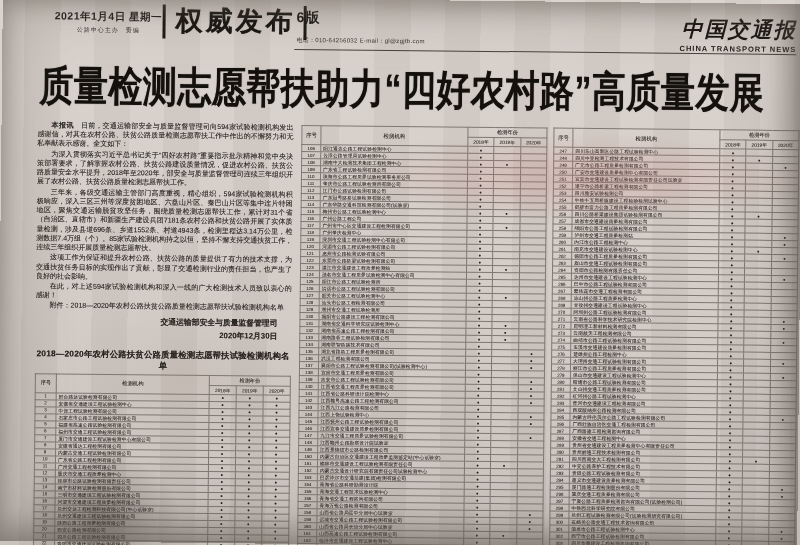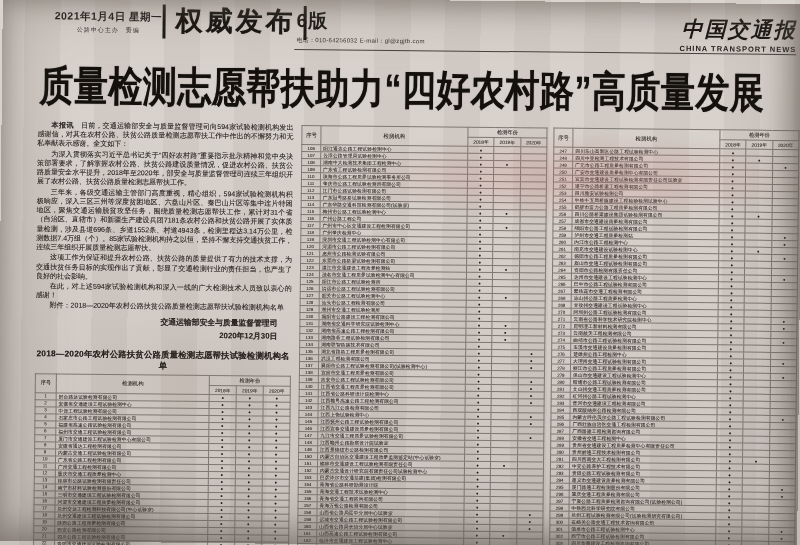--- a/index.html
+++ b/index.html
@@ -20,21 +20,21 @@
     box-shadow:inset 0 0 70px rgba(95,85,78,.42), inset -16px 0 26px rgba(95,85,78,.33), inset 0 -16px 26px rgba(95,85,78,.28), inset 0 10px 18px rgba(130,120,112,.25);}
   
   .masthead{position:absolute;left:0;top:6px;width:800px;height:50px;}
   .date-block{position:absolute;left:52px;top:7px;text-align:center;white-space:nowrap;}
   .date-line{font-size:10.5px;font-weight:bold;letter-spacing:.5px;color:#24201d;}
   .org-line{font-size:6px;margin-top:2px;color:#3a3531;letter-spacing:1px;}
   .banner{position:absolute;left:160px;top:1px;font-size:27px;font-weight:900;letter-spacing:3px;
     color:#17140f;border-left:3px solid #1b1813;border-right:3px solid #1b1813;padding:2px 8px 2px 10px;line-height:1.1;
     text-shadow:0 0 .7px rgba(23,20,15,.6);}
   .edition-block{position:absolute;left:294px;top:3px;}
-  .edition{font-size:19px;font-weight:900;color:#1b1813;letter-spacing:1px;}
+  .edition{font-size:14px;font-weight:900;color:#1b1813;letter-spacing:1px;}
   .contact{position:absolute;left:294px;top:31px;font-size:6px;white-space:nowrap;color:#3a3531;letter-spacing:.3px;}
   .mast-rule{position:absolute;left:292px;top:44px;width:502px;height:1px;background:#47423c;}
   .paper-name{position:absolute;right:6px;top:6px;text-align:right;}
   .paper-cn{font-family:"DejaVu Serif",serif;font-style:italic;font-weight:bold;font-size:21px;color:#17140f;letter-spacing:2px;}
   .paper-en{font-size:7.5px;font-weight:bold;letter-spacing:1px;color:#24201d;margin-top:1px;}
   
   .headline{position:absolute;left:36px;top:62px;width:728px;margin:0;text-align:center;
     font-size:34px;font-weight:900;color:#14110d;letter-spacing:.5px;
     transform:scaleY(1.22);transform-origin:50% 0;white-space:nowrap;
     text-shadow:0 0 .8px rgba(20,17,13,.65);}

